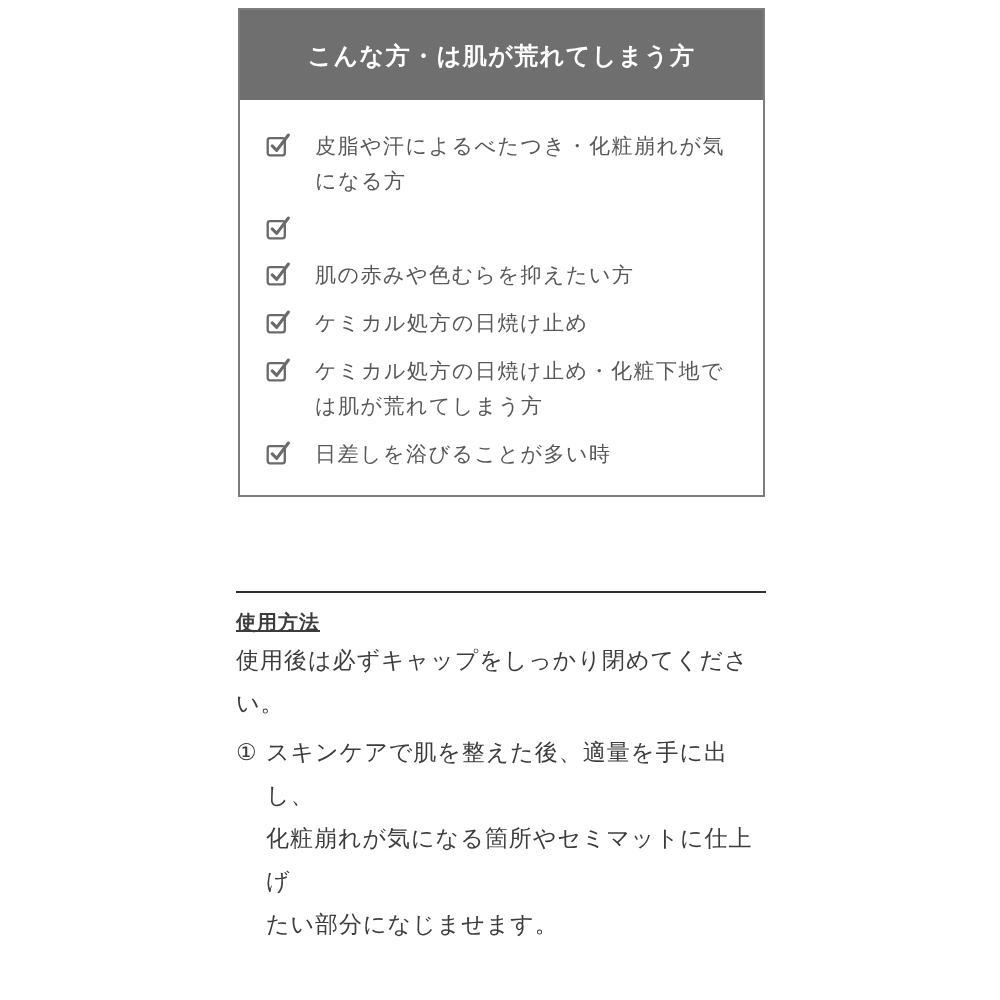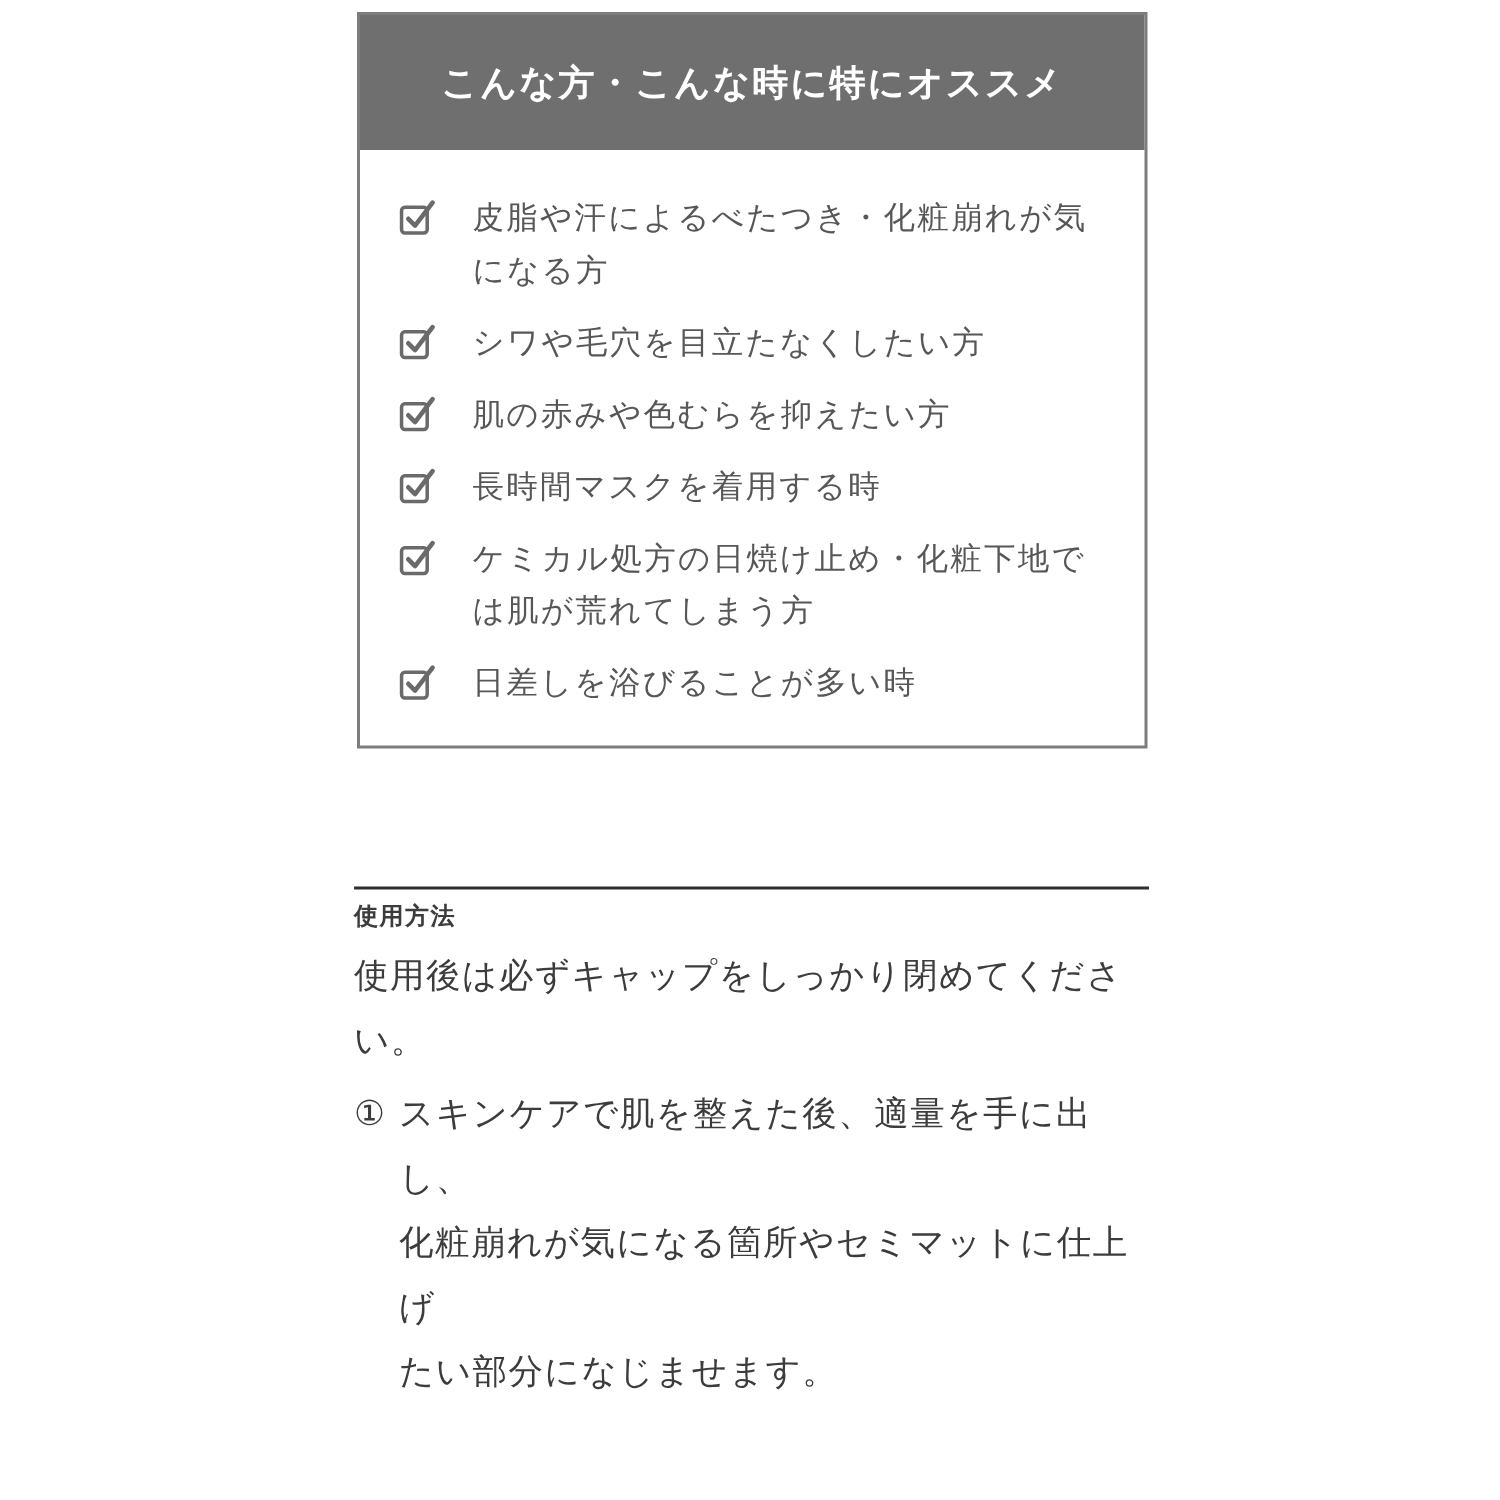--- a/index.html
+++ b/index.html
@@ -71,26 +71,27 @@
   .usage{
     position:absolute;
     left:236px; top:591px; width:530px;
   }
   .divider{
     border:none;
     border-top:2px solid var(--divider,#2f2f2f);
     width:100%;
   }
   .usage h3{
-    margin-top:2px;
-    font-size:16px;
+    margin-top:12px;
+    font-size:20px;
     font-weight:600;
     letter-spacing:1px;
     line-height:34px;
     color:var(--body-text,#3c3c3c);
+    text-decoration:underline;
   }
   .usage p{
     font-size:23px;
     letter-spacing:1px;
     line-height:43px;
     color:var(--body-text,#3c3c3c);
     white-space:pre-line;
   }
   .p-shake{
     margin-top:18px;
@@ -121,21 +122,21 @@
     white-space:pre-line;
   }
 </style>
 </head>
 <body>
 
 <div>
 
   <section class="rec-box">
     <header class="rec-header">
-      <h2>こんな方・こんな時に特にオススメ</h2>
+      <h2>こんな方・は肌が荒れてしまう方</h2>
     </header>
     <ul class="rec-list">
 
       <li class="rec-item">
         <span class="check">
           <svg viewBox="0 0 30 30" fill="none">
               <rect x="3" y="8" width="19" height="19" rx="2.5" stroke="#6a6a6a" stroke-width="2.6"></rect>
               <path d="M8 16.5 L13 21.5 L26 4.5" stroke="#6a6a6a" stroke-width="3.4" stroke-linecap="round" stroke-linejoin="round"></path>
             </svg>
         </span>
@@ -143,41 +144,40 @@
 になる方</span>
       </li>
 
       <li class="rec-item">
         <span class="check">
           <svg viewBox="0 0 30 30" fill="none">
               <rect x="3" y="8" width="19" height="19" rx="2.5" stroke="#6a6a6a" stroke-width="2.6"></rect>
               <path d="M8 16.5 L13 21.5 L26 4.5" stroke="#6a6a6a" stroke-width="3.4" stroke-linecap="round" stroke-linejoin="round"></path>
             </svg>
         </span>
-        <span class="rec-text">シワや毛穴を目立たなくしたい方</span>
       </li>
 
       <li class="rec-item">
         <span class="check">
           <svg viewBox="0 0 30 30" fill="none">
               <rect x="3" y="8" width="19" height="19" rx="2.5" stroke="#6a6a6a" stroke-width="2.6"></rect>
               <path d="M8 16.5 L13 21.5 L26 4.5" stroke="#6a6a6a" stroke-width="3.4" stroke-linecap="round" stroke-linejoin="round"></path>
             </svg>
         </span>
         <span class="rec-text">肌の赤みや色むらを抑えたい方</span>
       </li>
 
       <li class="rec-item">
         <span class="check">
           <svg viewBox="0 0 30 30" fill="none">
               <rect x="3" y="8" width="19" height="19" rx="2.5" stroke="#6a6a6a" stroke-width="2.6"></rect>
               <path d="M8 16.5 L13 21.5 L26 4.5" stroke="#6a6a6a" stroke-width="3.4" stroke-linecap="round" stroke-linejoin="round"></path>
             </svg>
         </span>
-        <span class="rec-text">長時間マスクを着用する時</span>
+        <span class="rec-text">ケミカル処方の日焼け止め</span>
       </li>
 
       <li class="rec-item">
         <span class="check">
           <svg viewBox="0 0 30 30" fill="none">
               <rect x="3" y="8" width="19" height="19" rx="2.5" stroke="#6a6a6a" stroke-width="2.6"></rect>
               <path d="M8 16.5 L13 21.5 L26 4.5" stroke="#6a6a6a" stroke-width="3.4" stroke-linecap="round" stroke-linejoin="round"></path>
             </svg>
         </span>
         <span class="rec-text">ケミカル処方の日焼け止め・化粧下地で

